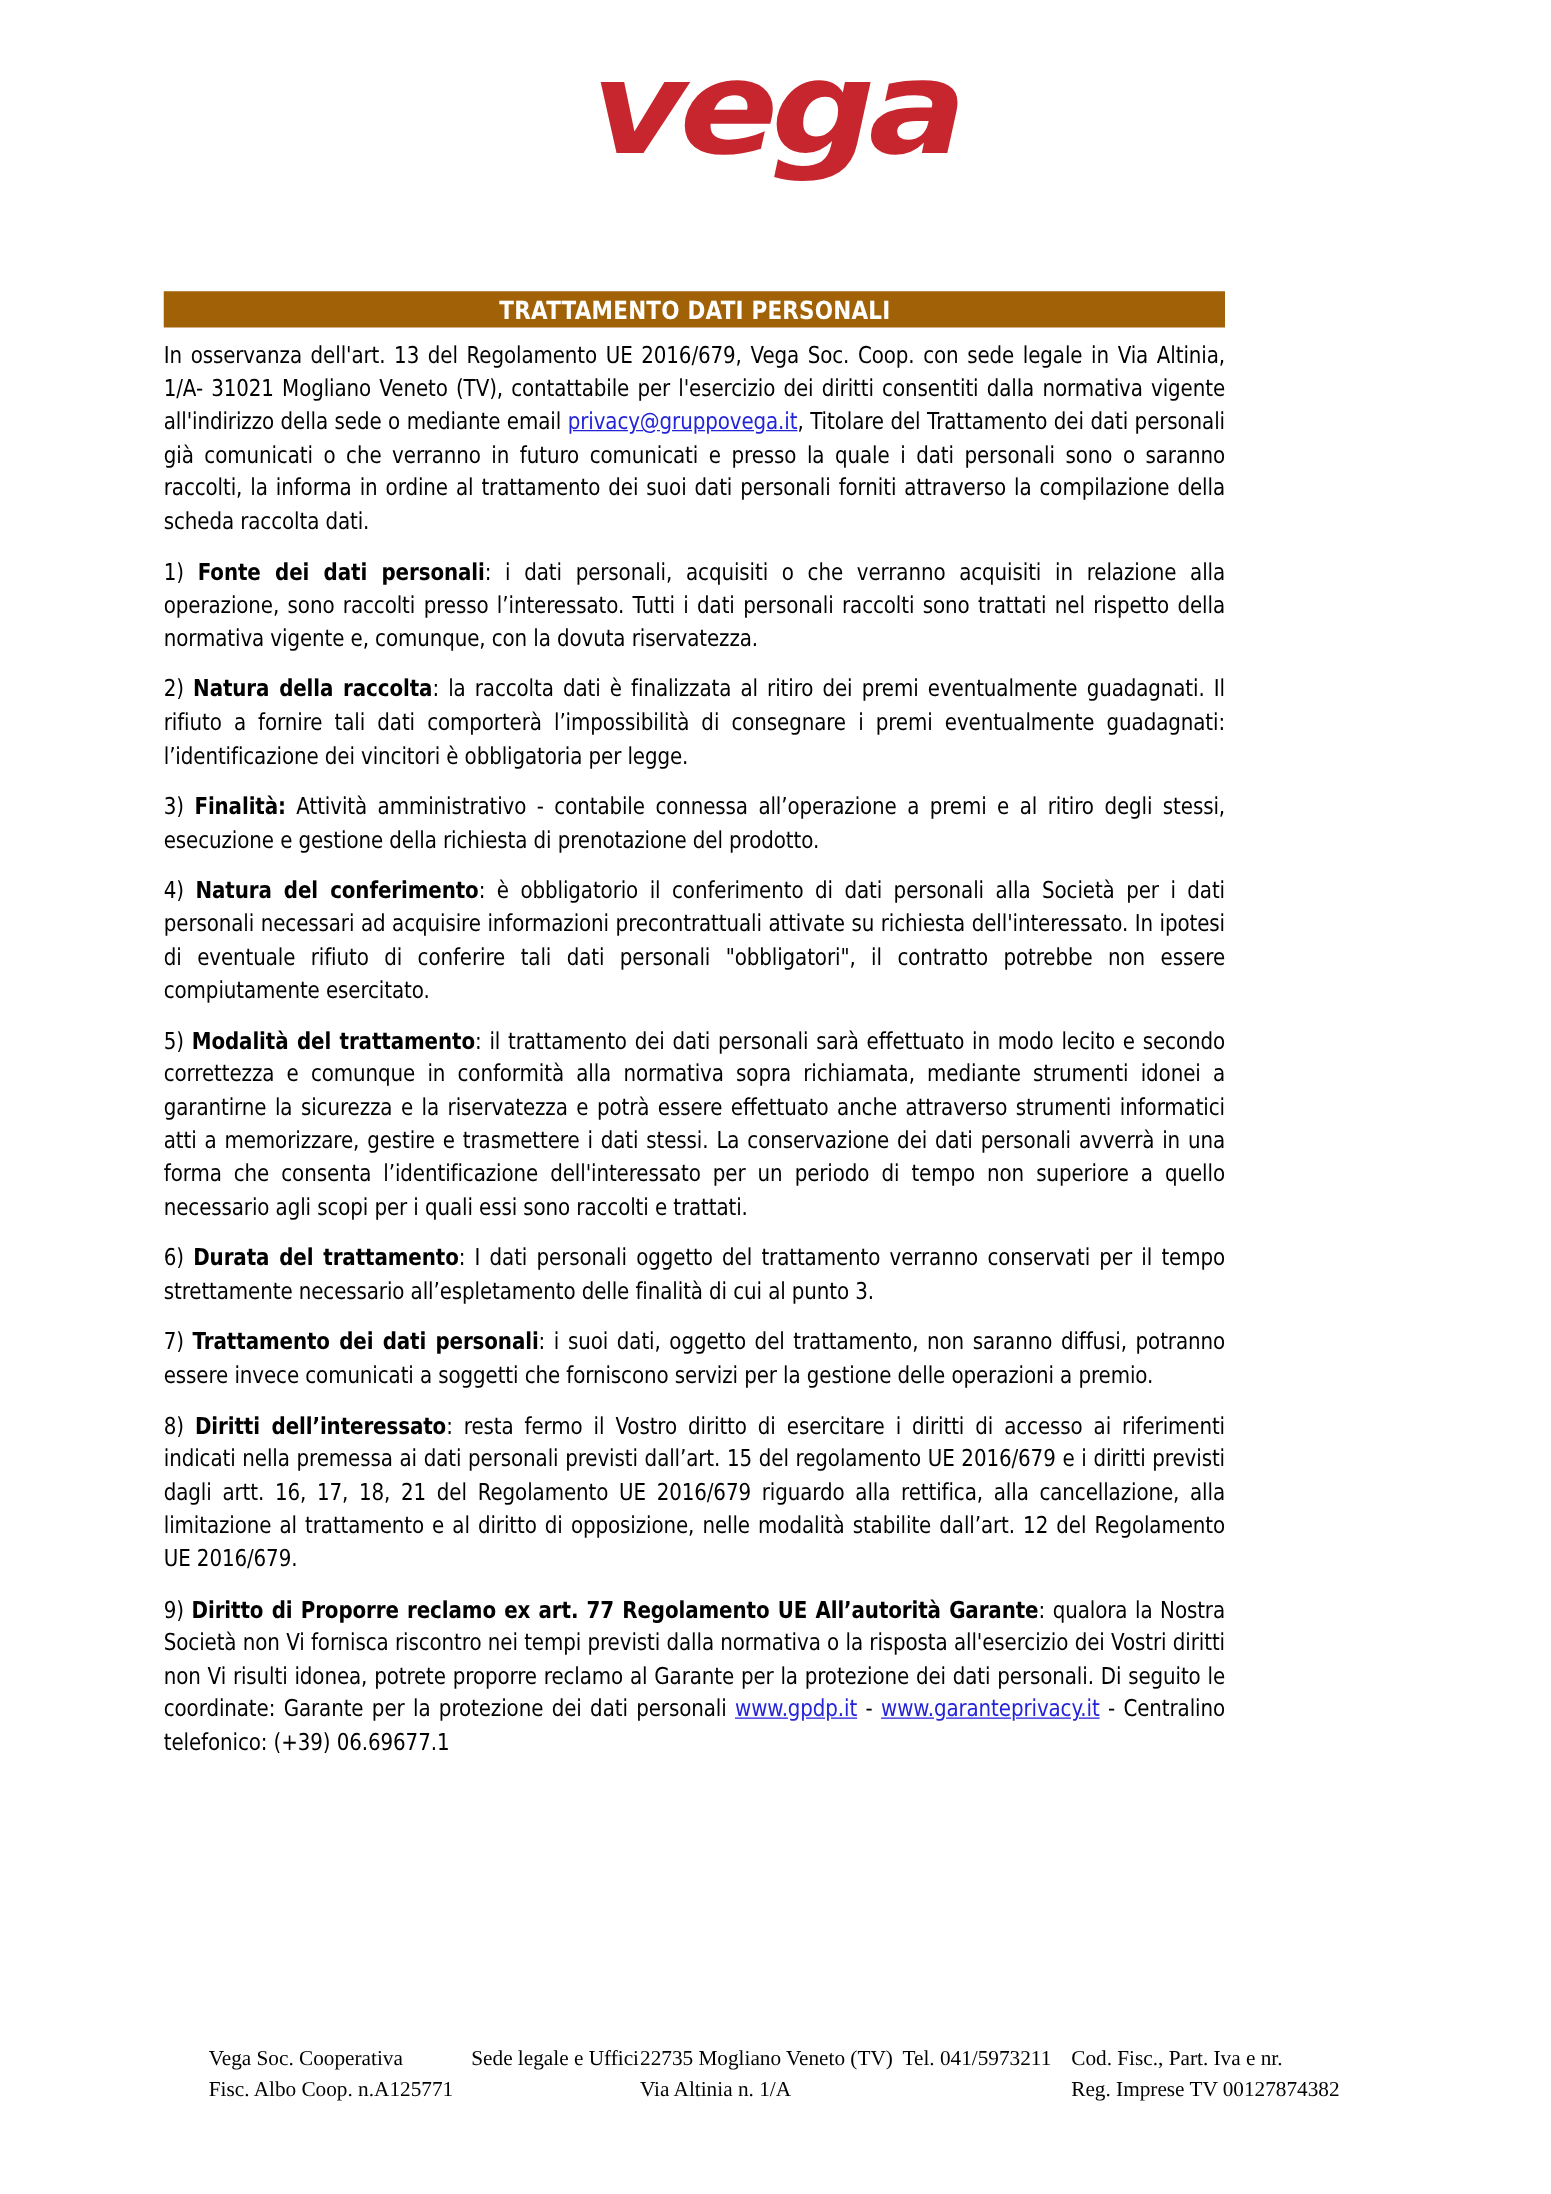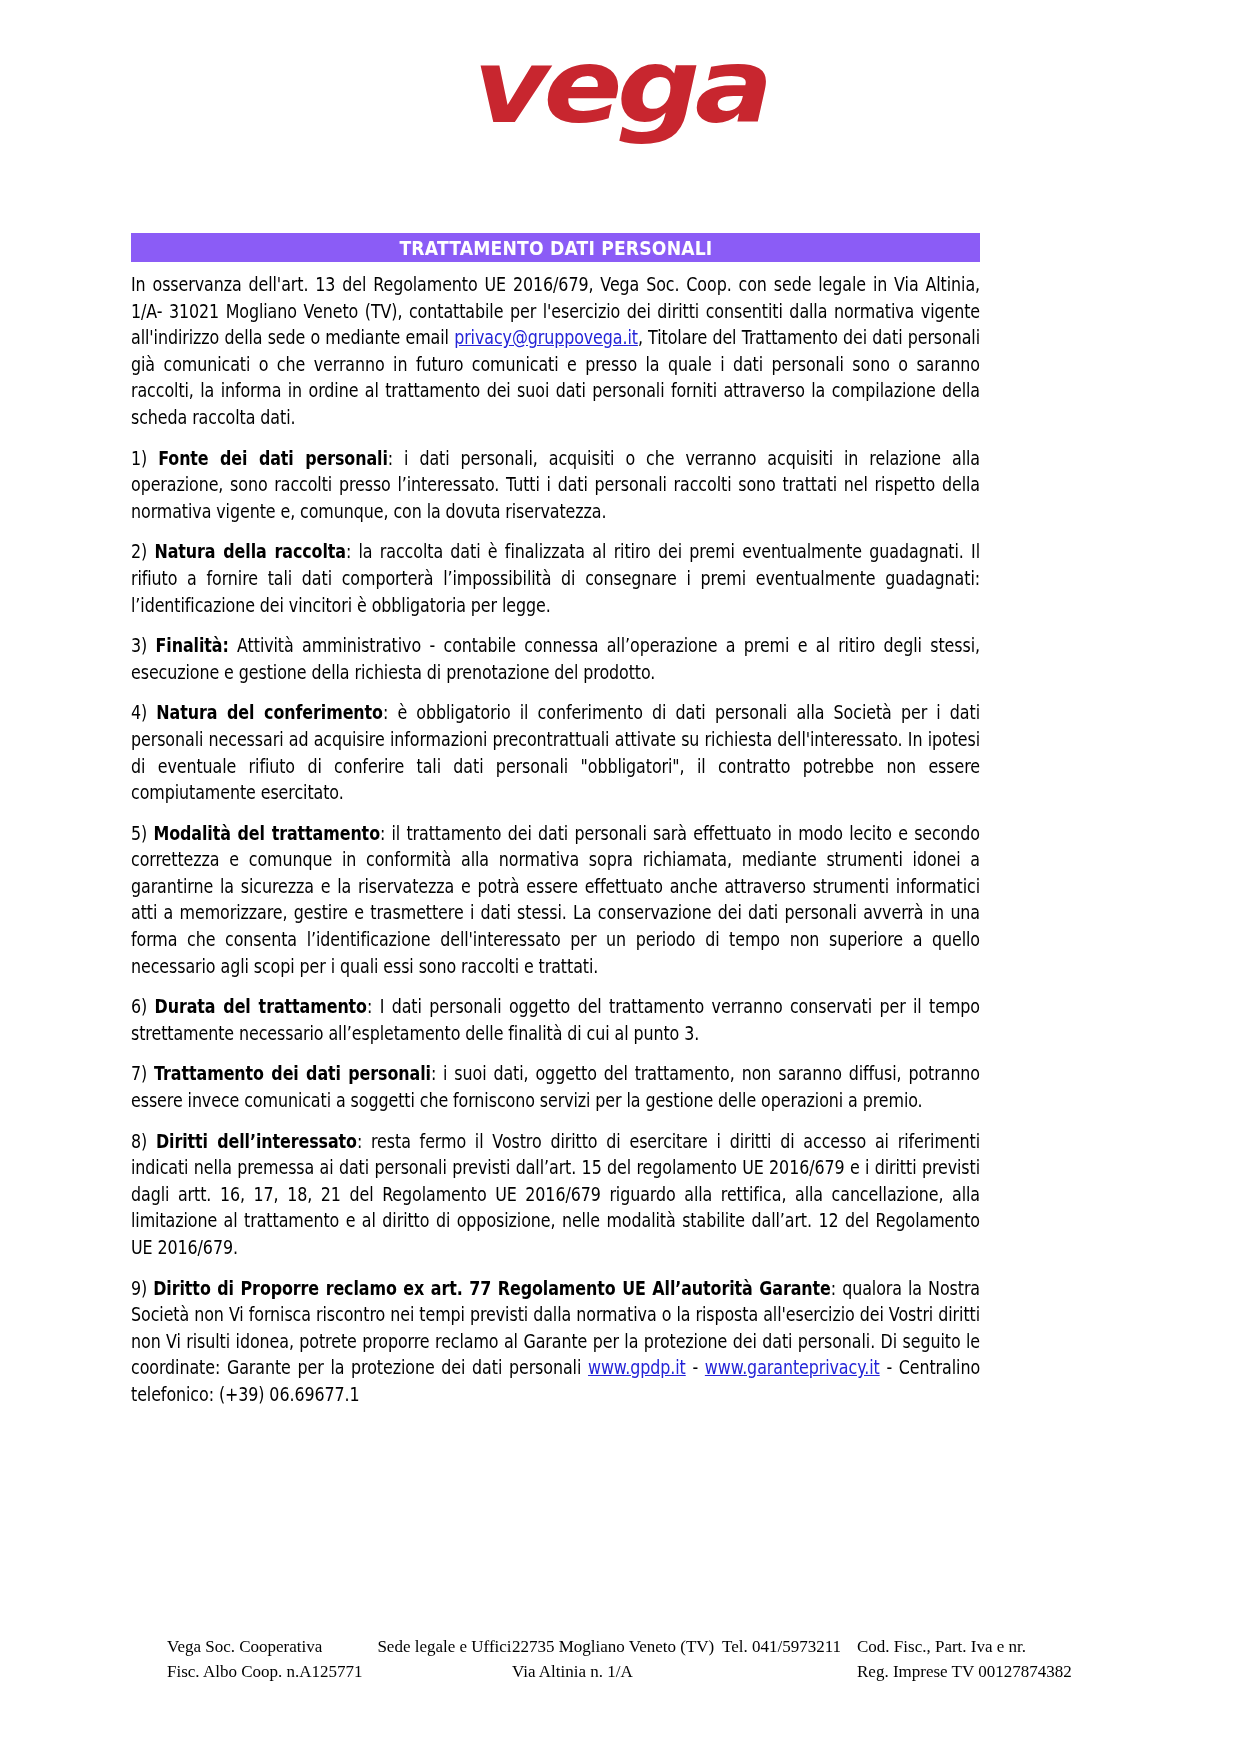--- a/index.html
+++ b/index.html
@@ -46,21 +46,21 @@
     transform-origin: center;
   }
 
   
   .banner {
     position: absolute;
     left: 131px;
     top: 233px;
     width: 849px;
     height: 29px;
-    background: #8b5cf6;
+    background: #a16207;
     display: flex;
     align-items: center;
     justify-content: center;
   }
   .banner-title {
     color: #ffffff;
     font-family: "DejaVu Sans", sans-serif;
     font-weight: bold;
     font-size: 20px;
     line-height: 20px;
@@ -115,21 +115,21 @@
     border-collapse: collapse;
     width: 1000px;
     table-layout: fixed;
   }
   .footer-table td {
     vertical-align: top;
     padding: 0;
     white-space: nowrap;
   }
   .fc0 { width: 210px; }
-  .fc1 { width: 135px; text-align: center; }
+  .fc1 { width: 135px; }
   .fc2 { width: 210px; }
   .fc3 { width: 135px; }
   .fc4 { width: 310px; }
 </style>
 </head>
 <body>
 
 <div class="page">
 
   <div class="logo-block">

